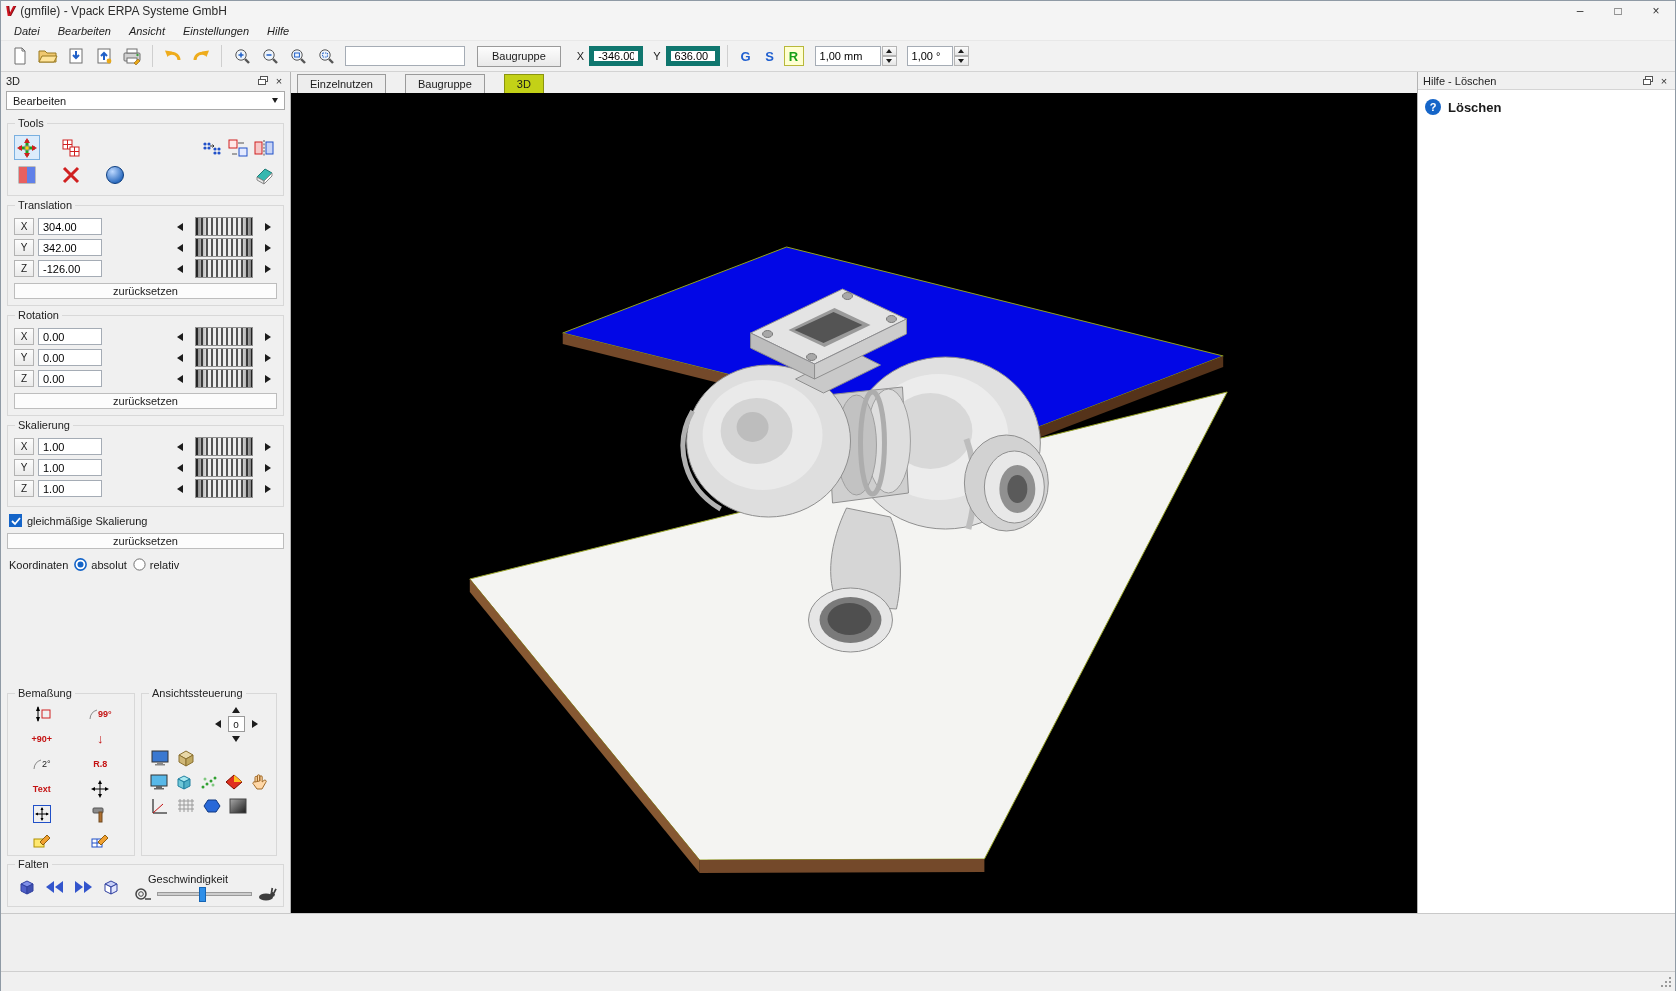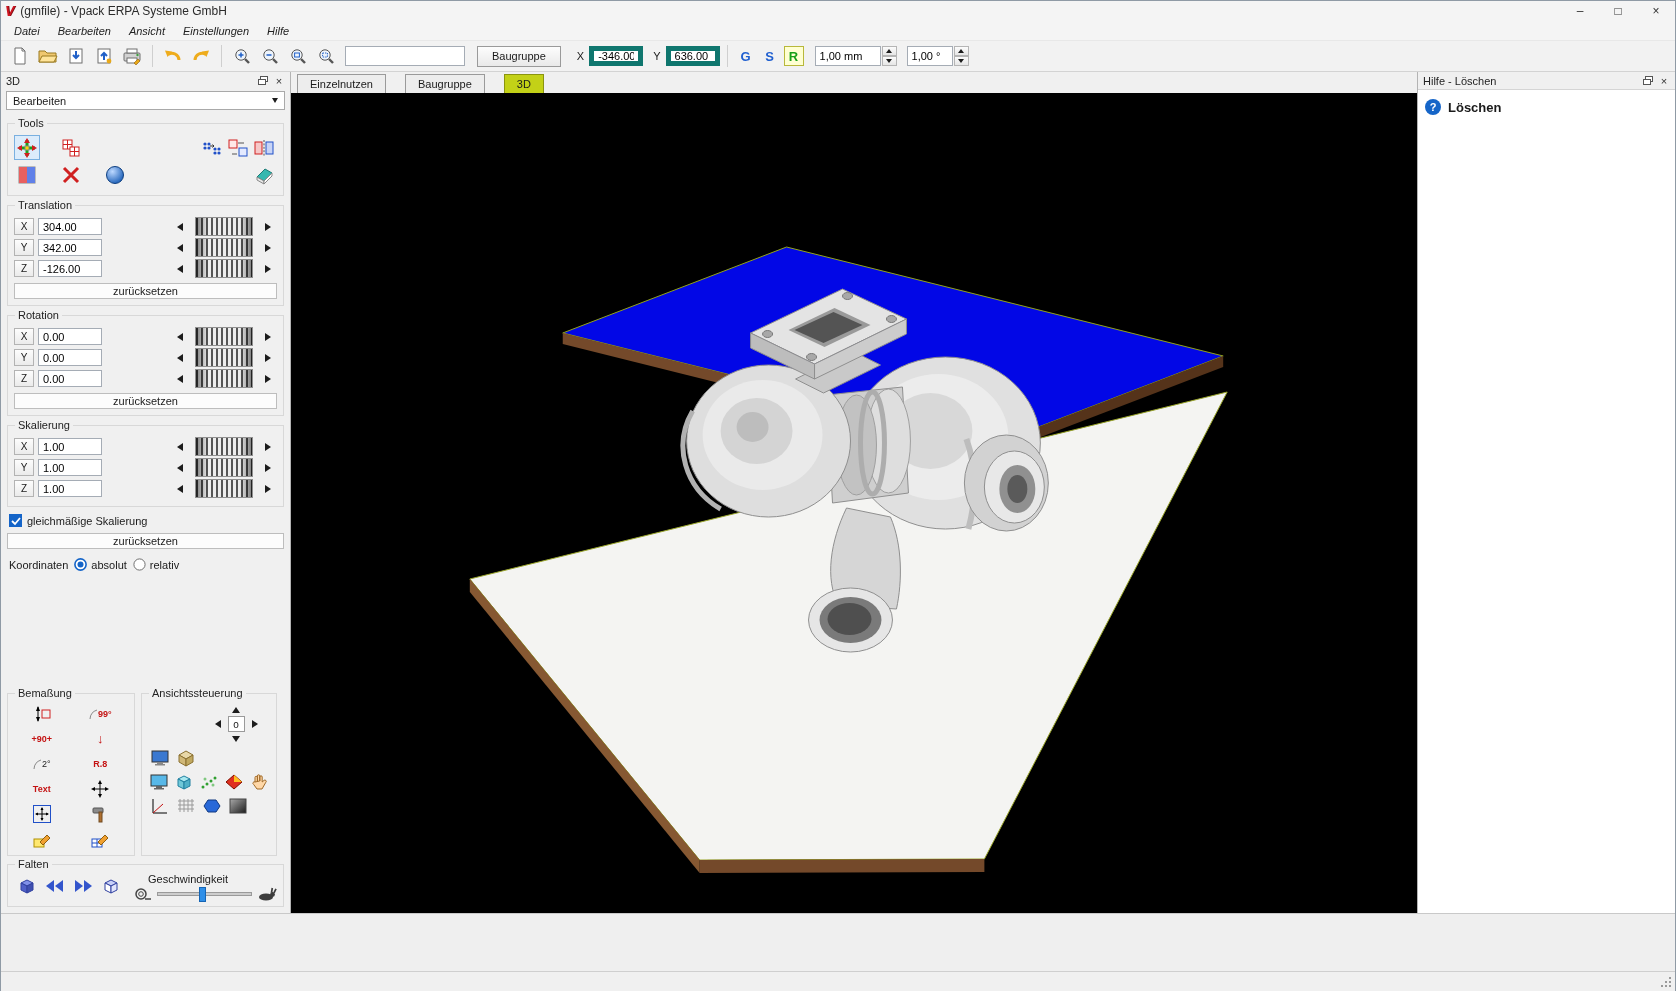--- a/index.html
+++ b/index.html
@@ -100,21 +100,21 @@
   .badge-dark { color:#222; font-size:9px; }
   .arrow-red { color:#c41212; font-weight:bold; font-size:13px; line-height:13px; }
 
   .nav-cluster { display:flex; flex-direction:column; align-items:center; width:60px; margin:0 4px 2px auto; }
   .nav-mid { display:flex; align-items:center; gap:2px; }
   .nav-btn { width:16px; height:13px; display:flex; align-items:center; justify-content:center; }
   .nav-o { width:17px; height:16px; border:1px solid #9a9a9a; background:#fff; display:flex; align-items:center; justify-content:center; font-size:10px; }
   .ans-row { display:flex; align-items:center; gap:2px; margin-top:2px; }
   .ans-btn { width:24px; height:22px; display:flex; align-items:center; justify-content:center; border:1px solid transparent; }
 
-  .gb.falten { margin:8px 6px 6px; padding:8px 6px 5px; display:flex; align-items:flex-start; }
+  .gb.falten { margin:8px 6px 6px; padding:8px 6px 5px; display:flex; align-items:center; }
   .falten-icons { display:flex; align-items:center; gap:2px; }
   .speed-block { flex:1; margin-left:10px; }
   .speed-label { font-size:11px; margin-left:14px; }
   .speed-row { display:flex; align-items:center; gap:5px; margin-top:2px; }
   .speed-track { position:relative; flex:1; height:4px; background:#cdcdcd; border:1px solid #9a9a9a; }
   .speed-handle { position:absolute; left:44%; top:-6px; width:7px; height:15px; background:#2f8fe8; border:1px solid #1565b5; }
 
   
   .center { flex:1; display:flex; flex-direction:column; background:#f0f0f0; min-width:0; }
   .tabbar { height:21px; display:flex; align-items:flex-end; padding-left:6px; flex:0 0 auto; }

